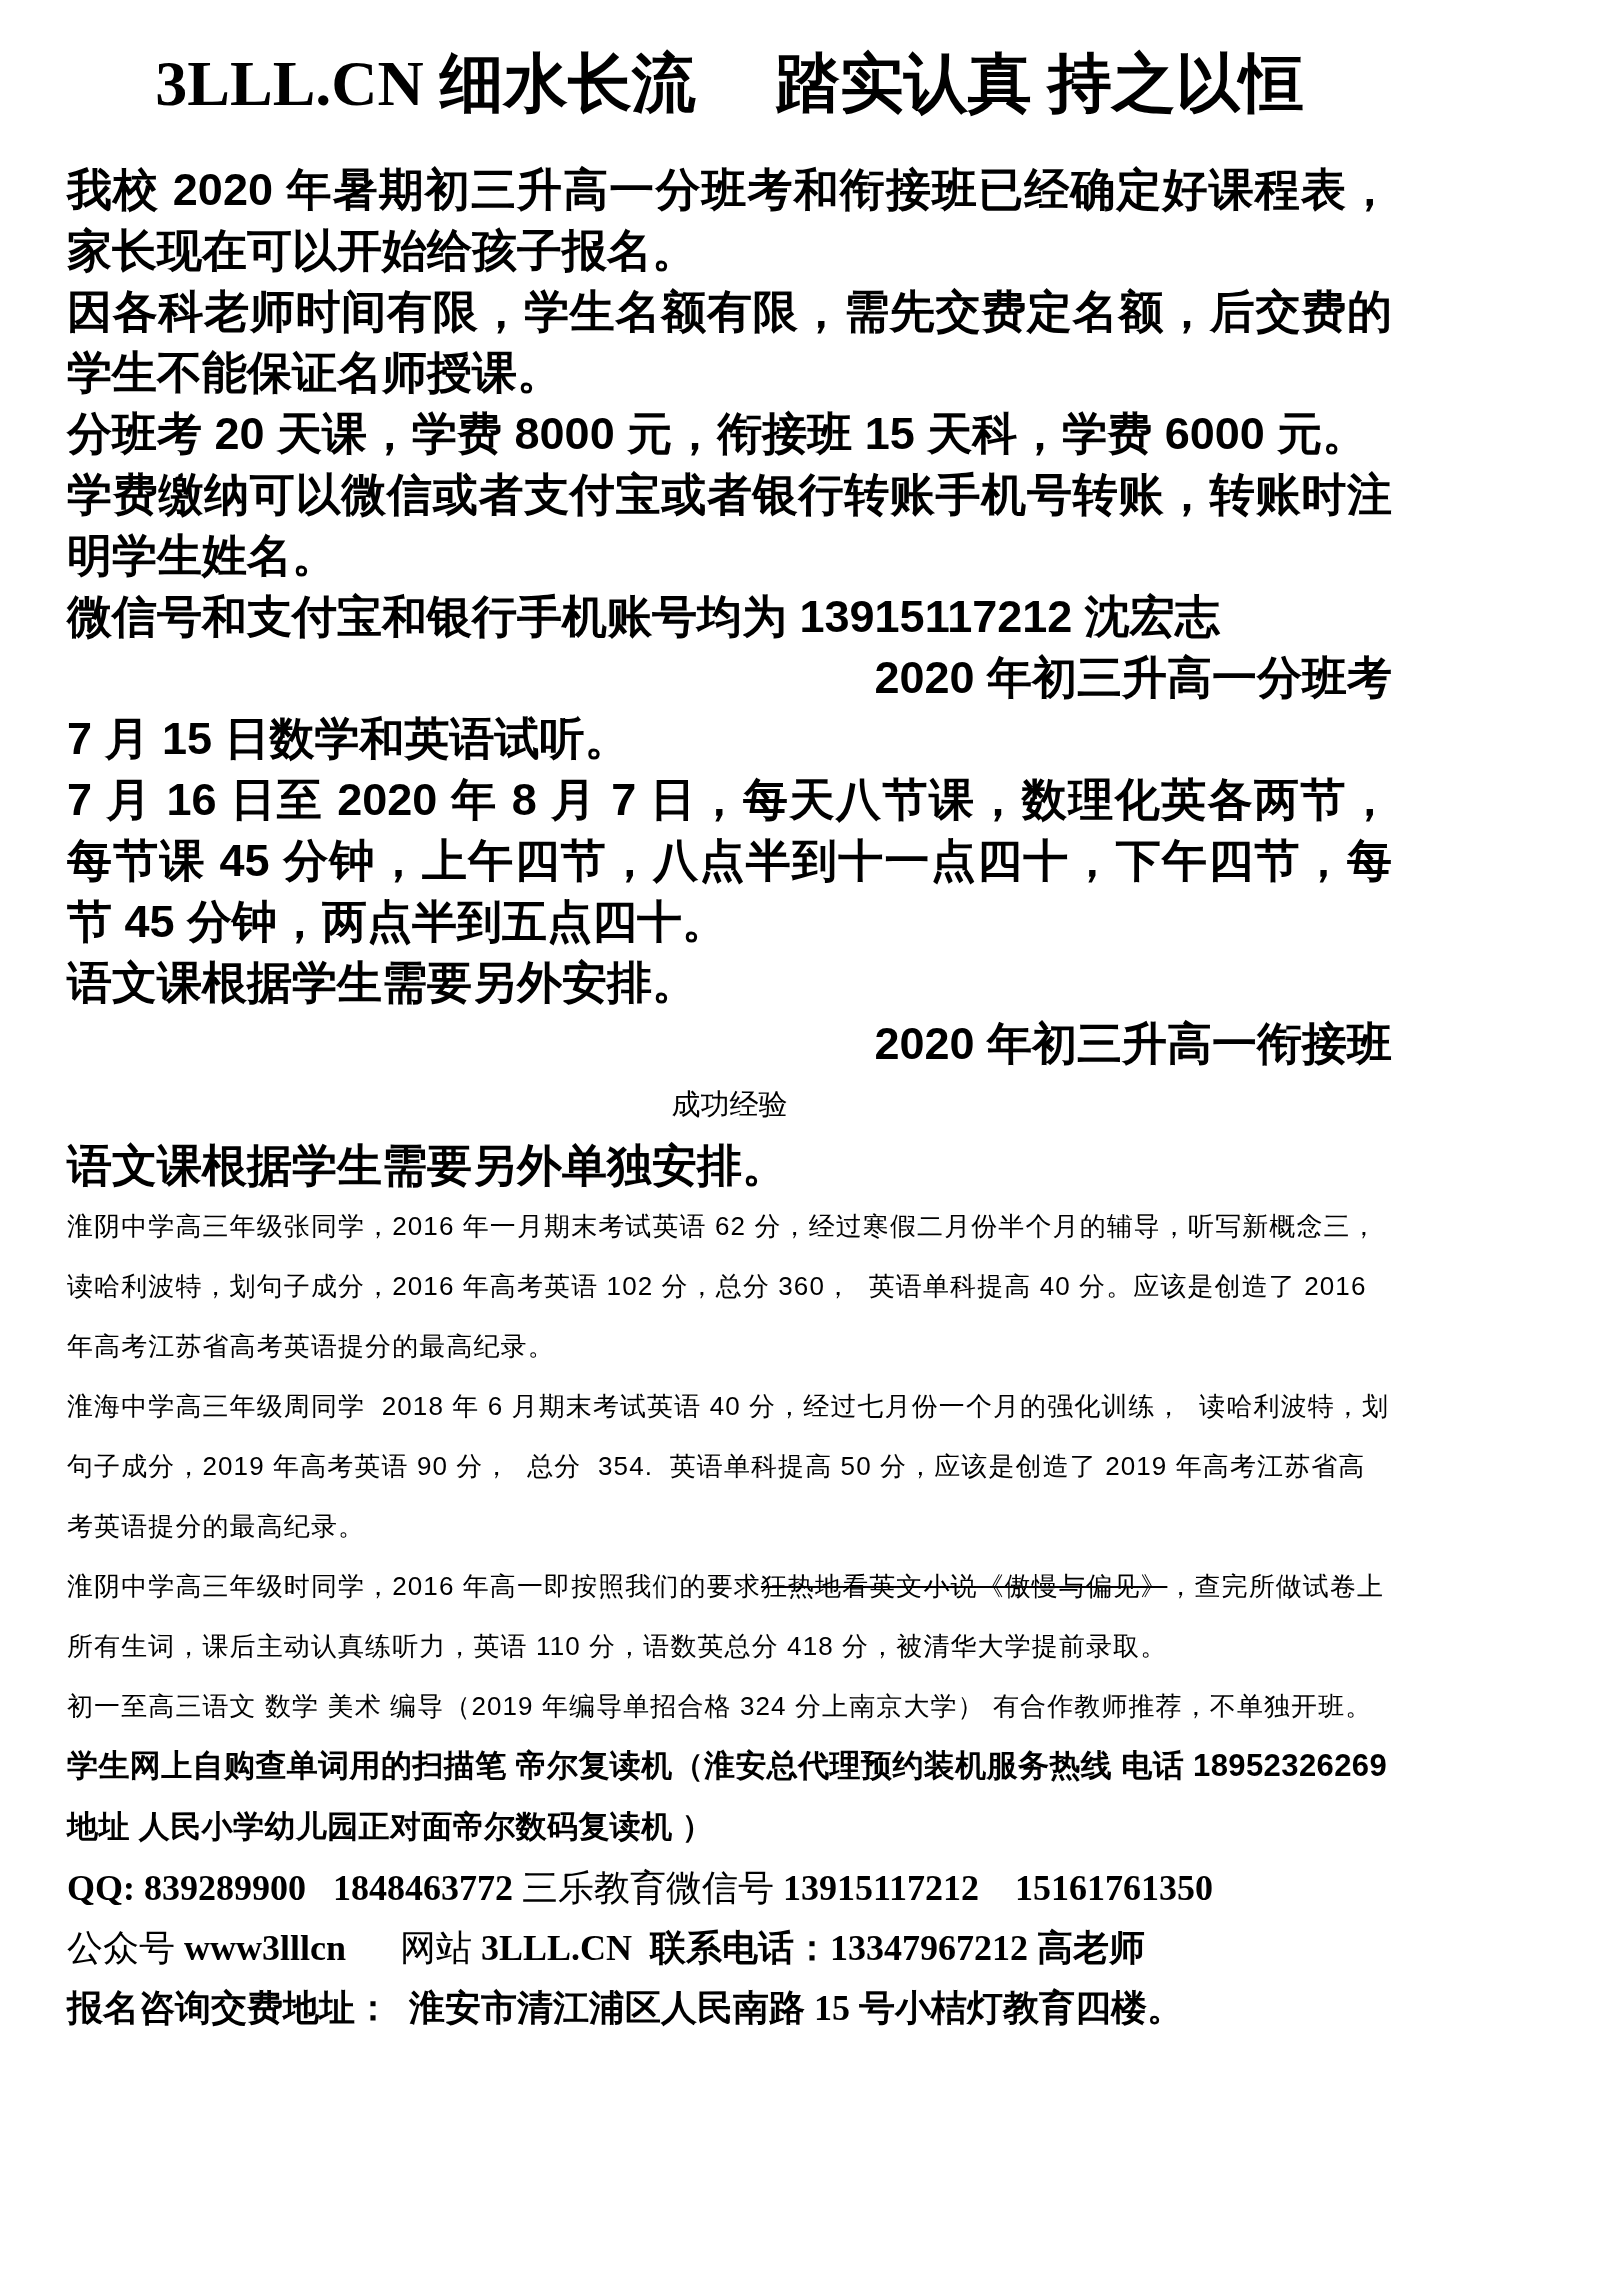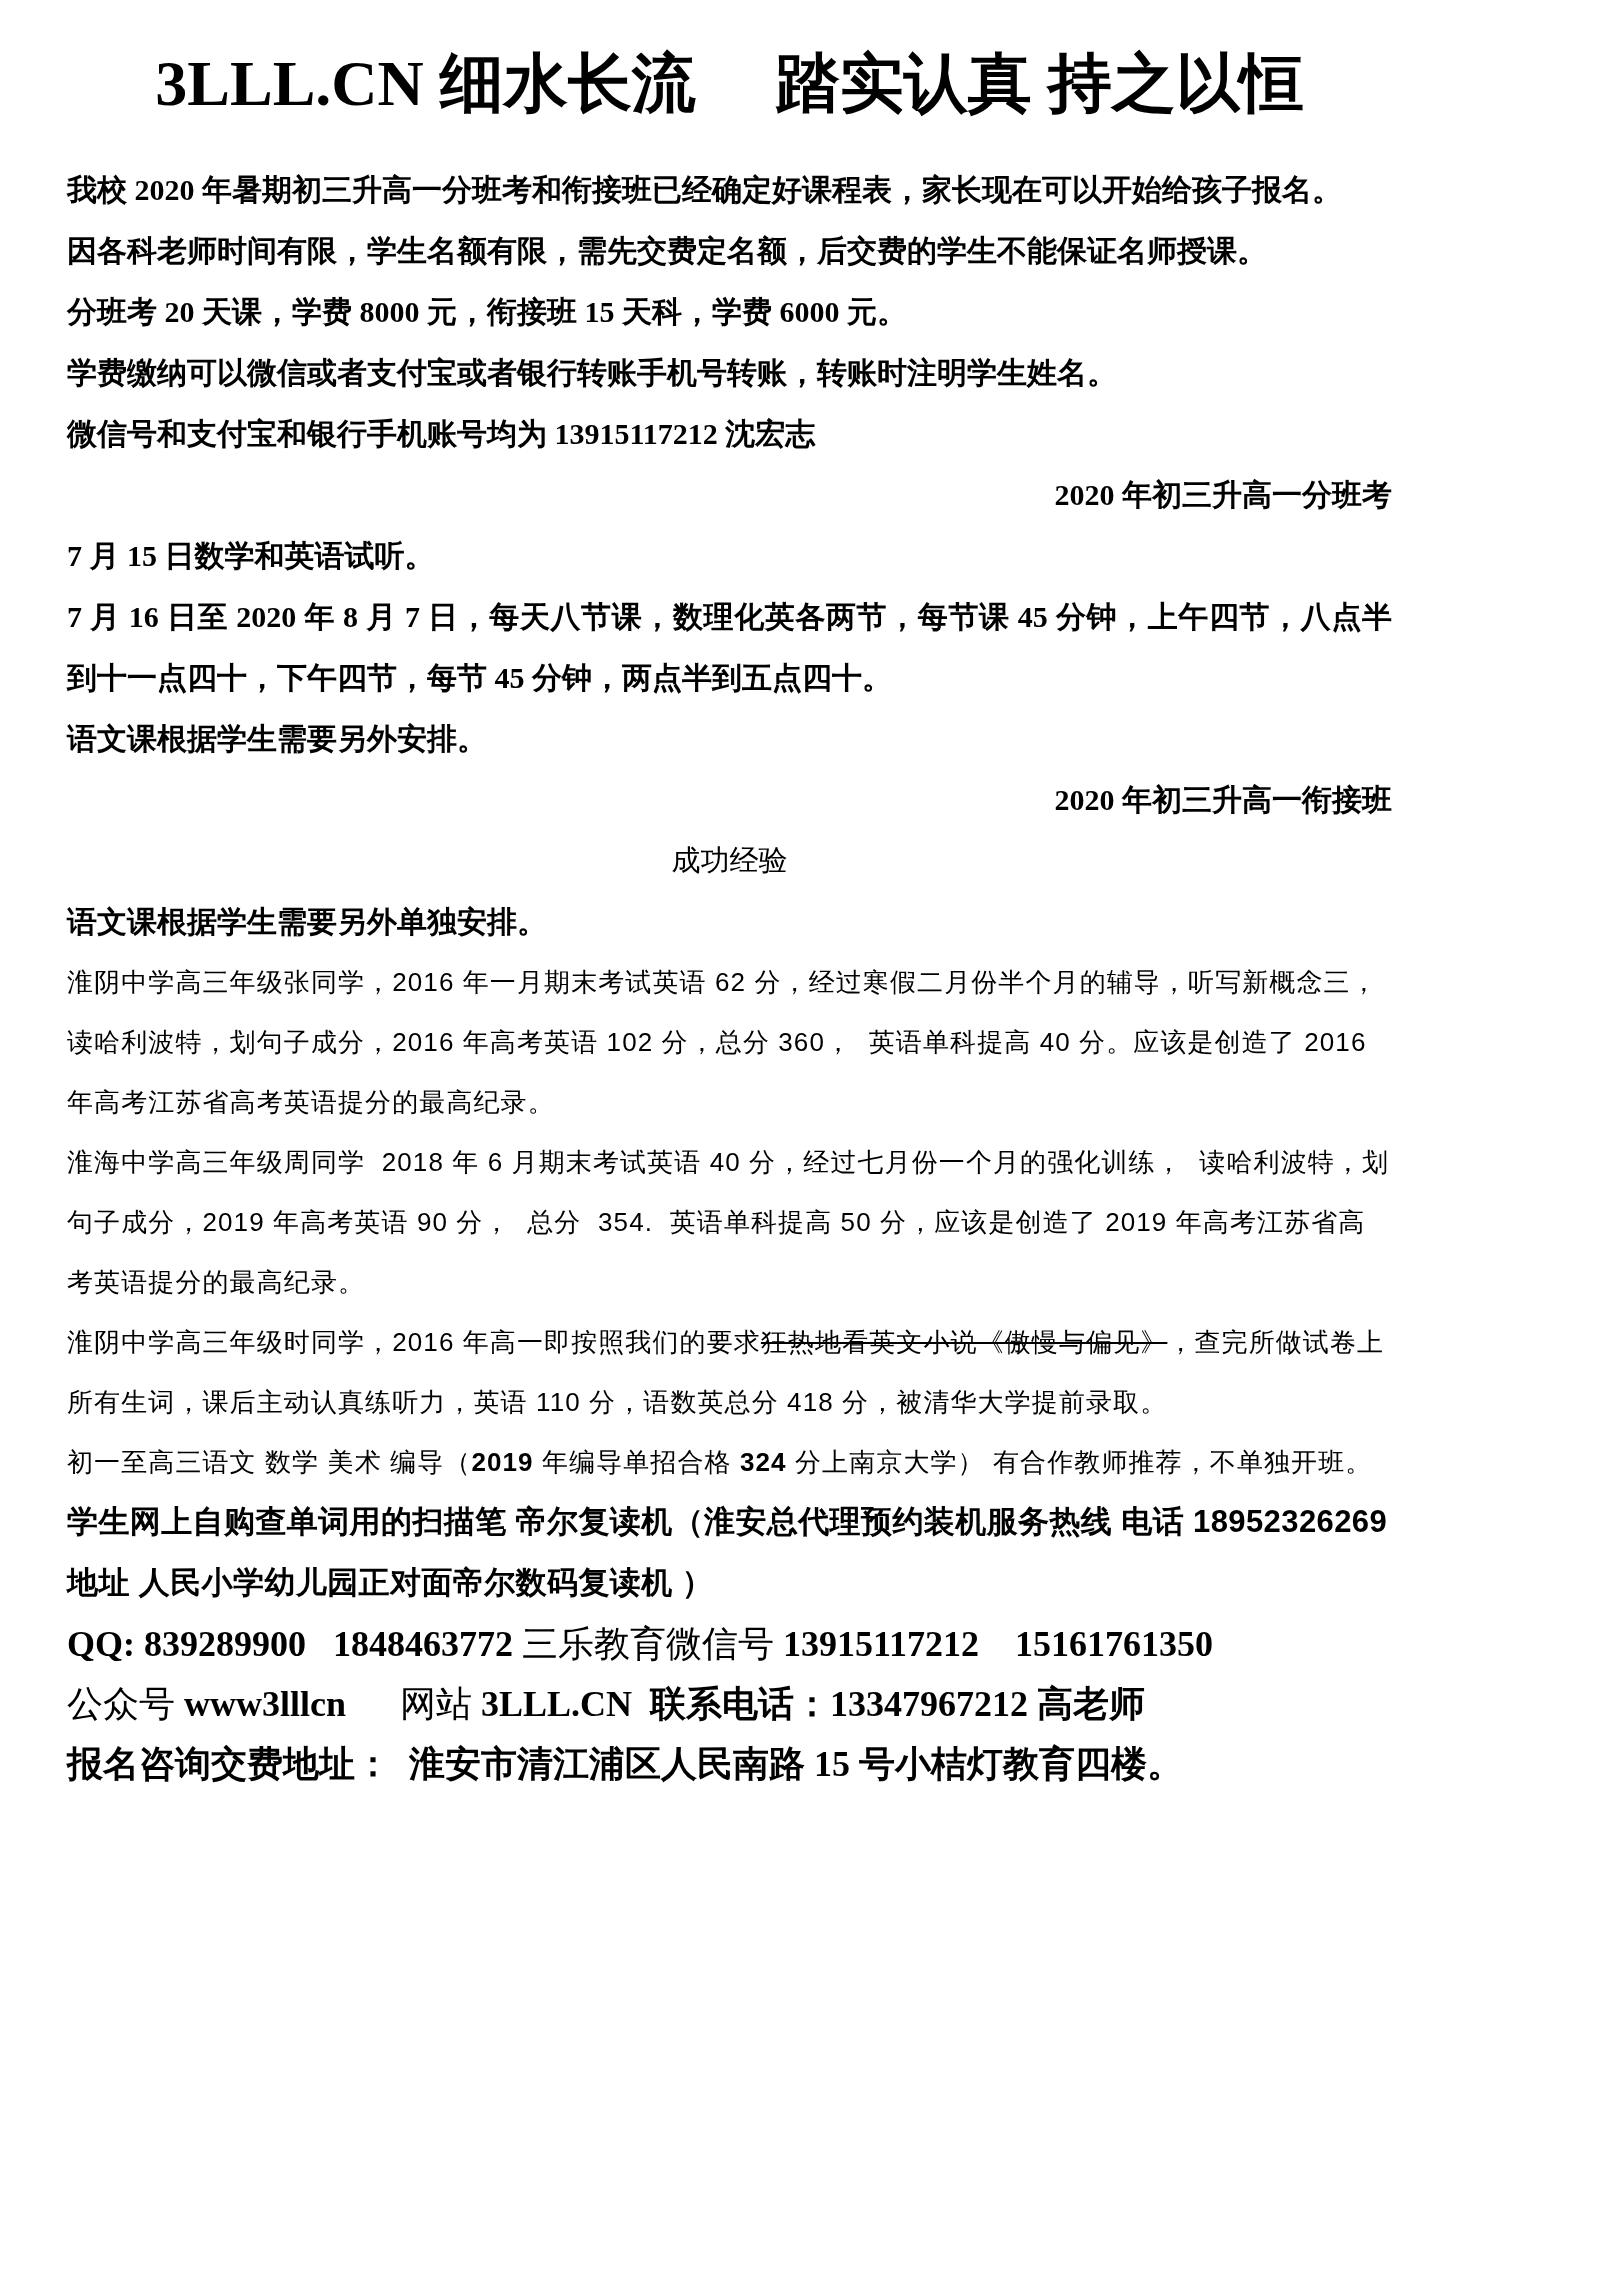--- a/index.html
+++ b/index.html
@@ -17,23 +17,23 @@
     font-family:"Liberation Serif","DejaVu Serif",serif;
     font-weight:bold;
     font-size:64px;
     line-height:101px;
     text-align:center;
     white-space:pre-wrap;
     margin:13px 0 25px 0;
   }
   .block{margin:0;}
   .body-para,.body-heading{
-    font-family:Liberation Serif, serif;
+    font-family:Liberation Sans, sans-serif;
     font-weight:bold;
-    font-size:30px;
+    font-size:45px;
     line-height:61px;
   }
   .body-para{text-align:justify;}
   .body-heading{text-align:right;}
   .small-heading{
     font-family:"Liberation Sans","DejaVu Sans",sans-serif;
     font-weight:normal;
     font-size:29px;
     line-height:61px;
     text-align:center;
@@ -47,21 +47,21 @@
     white-space:pre-wrap;
   }
   .contact{
     font-family:"Liberation Serif","DejaVu Serif",serif;
     font-weight:normal;
     font-size:36px;
     line-height:60px;
     white-space:pre-wrap;
   }
   span.strike{text-decoration:line-through;}
-  span.b{font-weight:bold;text-align:center;}
+  span.b{font-weight:normal;text-align:center;}
   span.promo{
     font-weight:bold;
     font-size:31px;
     letter-spacing:0.4px;
   }
   span.bserif{font-weight:bold;}
   span.plain{font-weight:normal;}
 </style>
 </head>
 <body>

